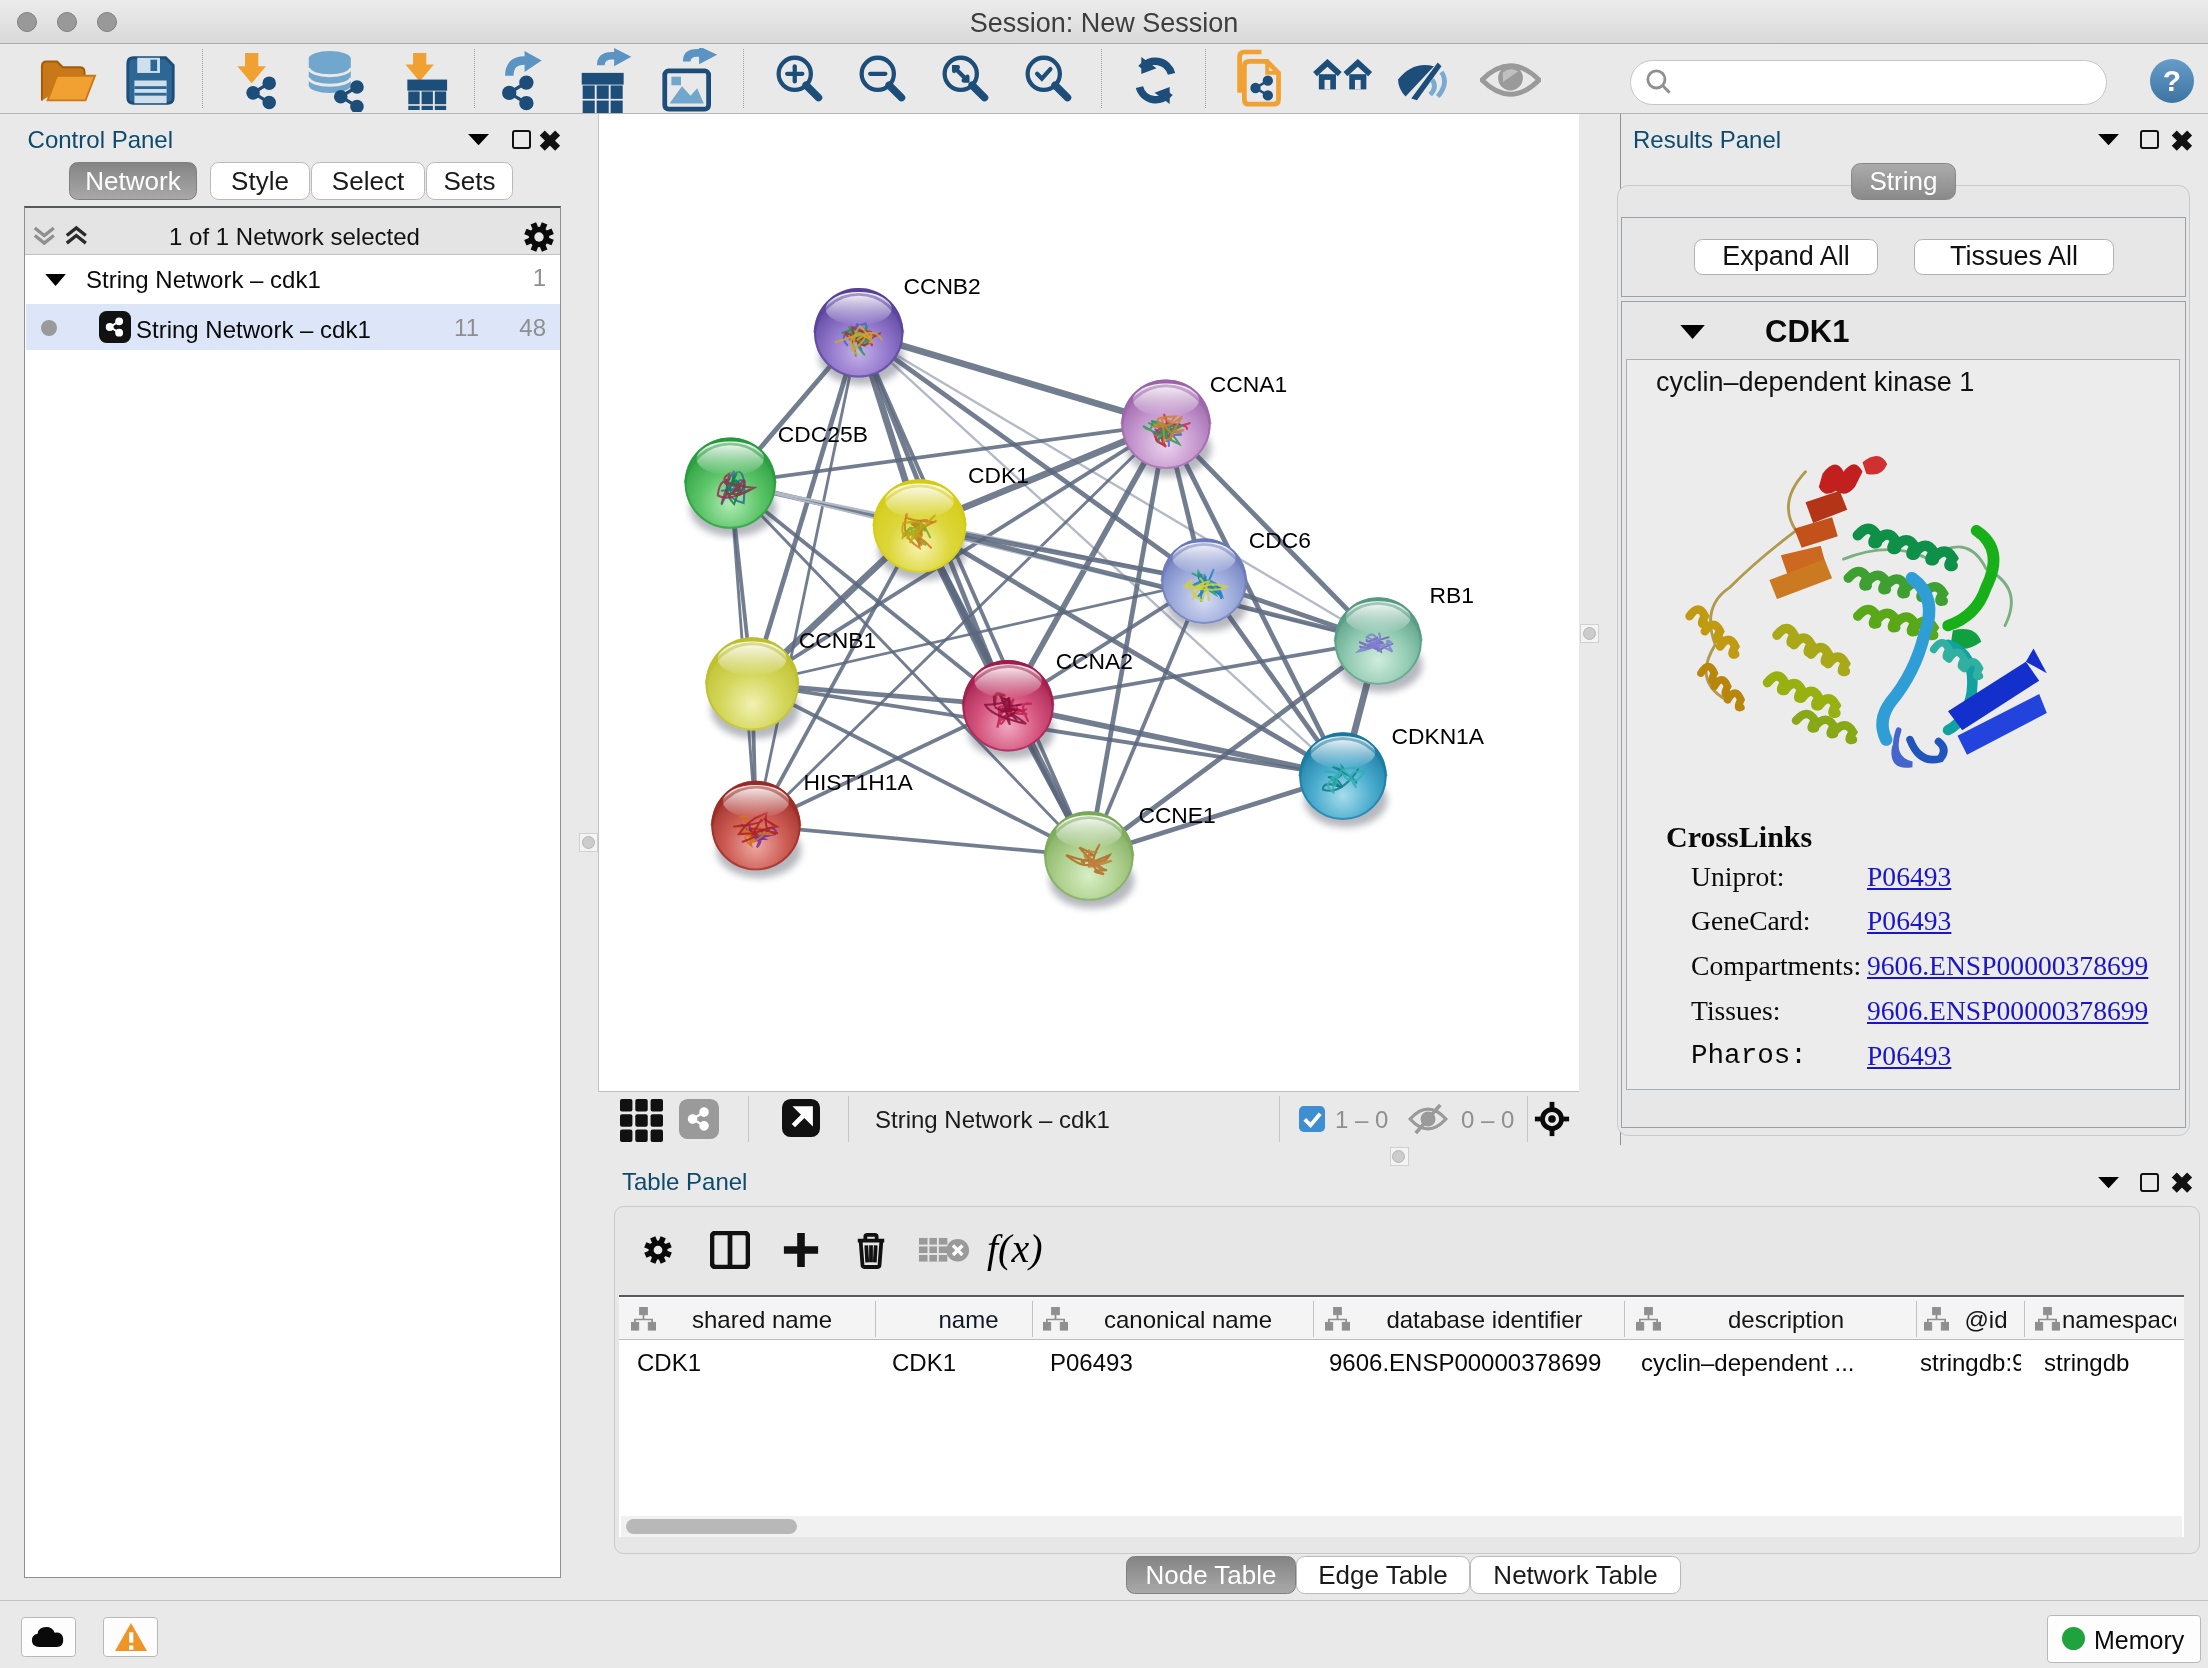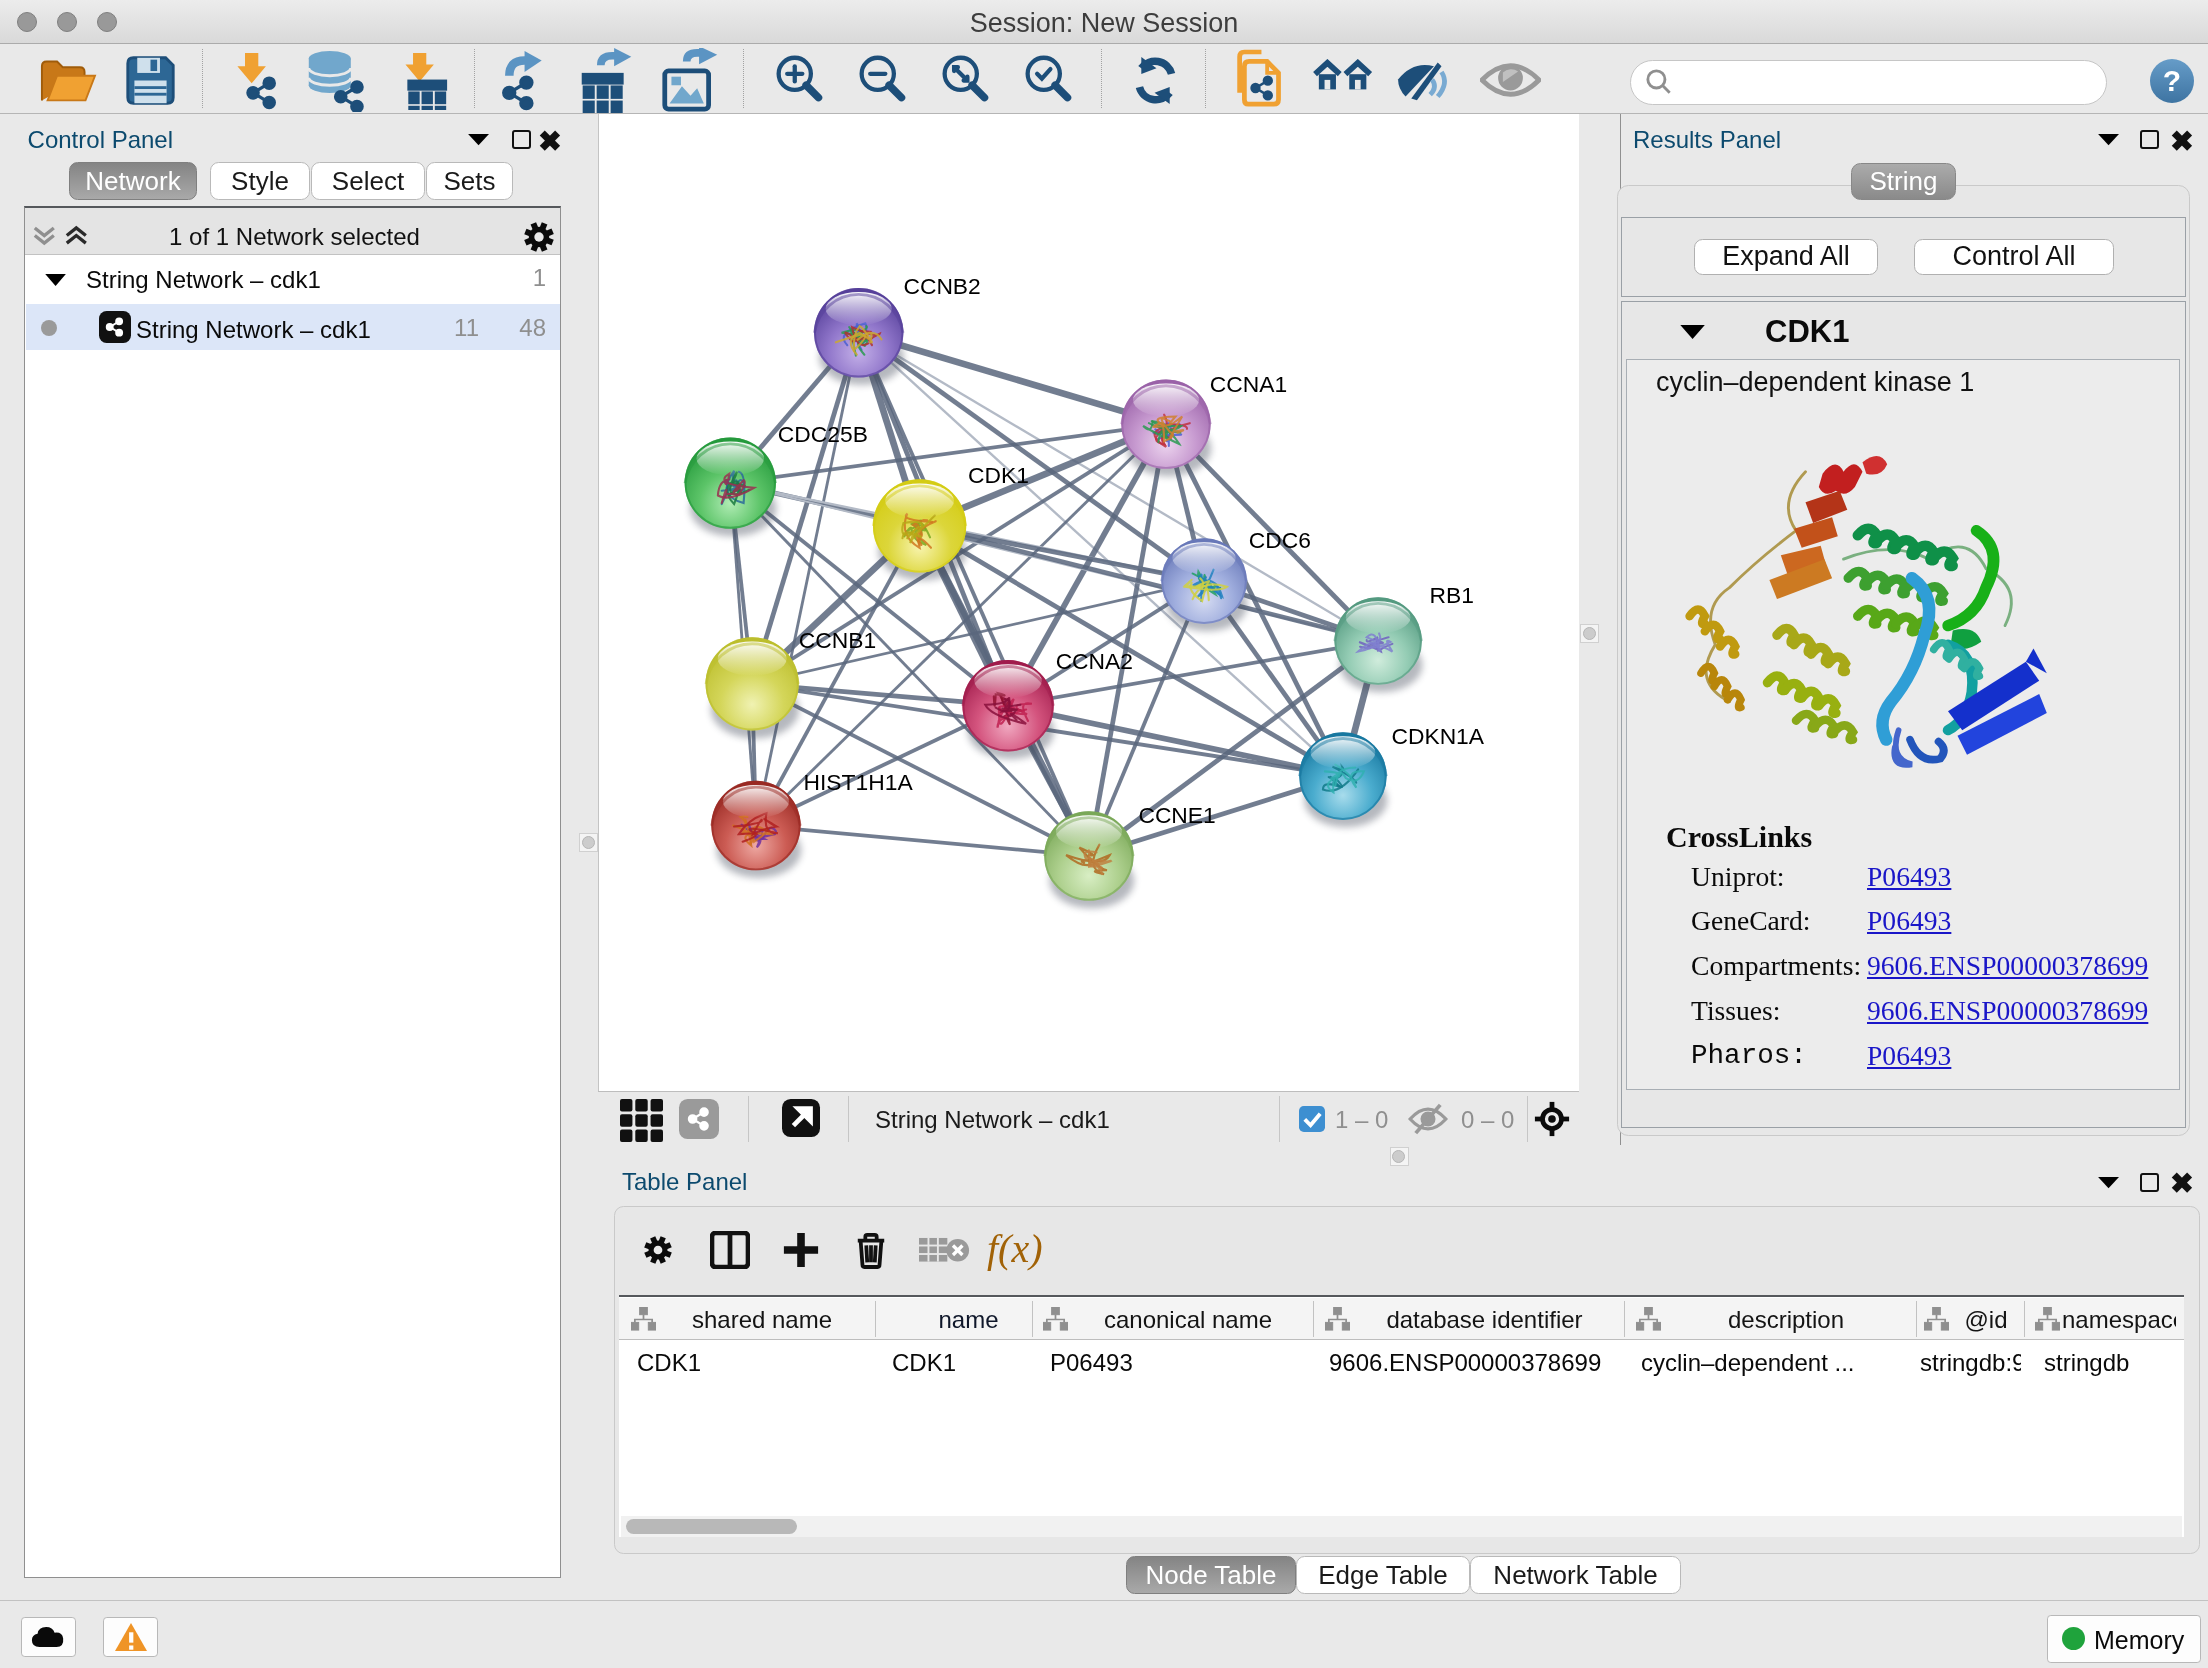--- a/index.html
+++ b/index.html
@@ -623,21 +623,21 @@
 <div class="abs ptitle" style="left:1633px;top:126px">Results Panel</div>
 <svg style="position:absolute;left:2098px;top:133px" width="23" height="13.3" viewBox="0 0 24 14">
     <path d="M0 1 L22 1 L11.0 13 Z" fill="#000"></path>
   </svg>
 <div class="wbtn" style="left:2140px;top:130px"></div>
 <div class="abs" style="left:2170px;top:125px;font-size:28.5px;font-weight:bold;color:#111">✖</div>
 <div class="abs" style="left:1617px;top:185px;width:573px;height:951px;background:#e7e7e7;border:1px solid #c9c9c9;border-radius:11.4px"></div>
 <div class="abs" style="left:1851px;top:163px;width:105px;height:37px;background:linear-gradient(#ababab,#8a8a8a);border:1px solid #888;border-radius:9.5px;color:#fff;font-size:26px;text-align:center;line-height:35px">String</div>
 <div class="abs" style="left:1621px;top:217px;width:565px;height:80px;border:1px solid #9aa0a6"></div>
 <div class="abs" style="left:1694px;top:239px;width:184px;height:36px;background:#fff;border:1.9px solid #b0b0b0;border-radius:8.6px;font-size:27px;text-align:center;line-height:32px;color:#111">Expand All</div>
-<div class="abs" style="left:1914px;top:239px;width:200px;height:36px;background:#fff;border:1.9px solid #b0b0b0;border-radius:8.6px;font-size:27px;text-align:center;line-height:32px;color:#111">Control All</div>
+<div class="abs" style="left:1914px;top:239px;width:200px;height:36px;background:#fff;border:1.9px solid #b0b0b0;border-radius:8.6px;font-size:27px;text-align:center;line-height:32px;color:#111">Tissues All</div>
 <div class="abs" style="left:1621px;top:301px;width:565px;height:827px;border:1px solid #9aa0a6"></div>
 <svg style="position:absolute;left:1680px;top:324px" width="27" height="16" viewBox="0 0 28 17">
     <path d="M0 1 L26 1 L13.0 16 Z" fill="#000"></path>
   </svg>
 <div class="abs" style="left:1765px;top:314px;font-size:31px;font-weight:bold;color:#0a0a0a">CDK1</div>
 <div class="abs" style="left:1626px;top:359px;width:554px;height:731px;border:1px solid #a8aeb4;background:#ececec"></div>
 <div class="abs" style="left:1656px;top:367px;font-size:27px;color:#111">cyclin–dependent kinase 1</div>
 <svg style="position:absolute;left:1663px;top:445px" width="399" height="328" viewBox="0 0 420 345">
     <g stroke-linecap="round">
       <path d="M150 28 Q120 60 140 90 Q100 120 70 150 Q40 170 55 210 Q30 250 70 270" fill="none" stroke="#b09a50" stroke-width="3"></path>
@@ -745,21 +745,21 @@
       <rect x="0" y="11" width="30" height="7"></rect>
       <rect x="0" y="20" width="30" height="7"></rect>
     </g>
     <g stroke="#e7e7e7" stroke-width="2">
       <line x1="10" y1="2" x2="10" y2="27"></line>
       <line x1="20" y1="2" x2="20" y2="27"></line>
     </g>
     <circle cx="41" cy="15" r="12" fill="#9a9a9a"></circle>
     <path d="M36 10 L46 20 M46 10 L36 20" stroke="#fff" stroke-width="3.5"></path>
   </svg>
-<div class="abs" style="left:987px;top:1225px;font-family:'Liberation Serif',serif;font-style:italic;font-size:40px;color:#a16207">f(x)</div>
+<div class="abs" style="left:987px;top:1225px;font-family:'Liberation Serif',serif;font-style:italic;font-size:40px;color:#000000">f(x)</div>
 <div class="abs" style="left:619px;top:1295px;width:1565px;height:242px;background:#fff;border-top:2.9px solid #55585c"></div>
 <div class="abs" style="left:619px;top:1298px;width:1565px;height:42px;background:#f4f4f4;border-bottom:1px solid #bdbdbd"></div>
 <svg style="position:absolute;left:631px;top:1307px" width="25" height="25" viewBox="0 0 26 26">
     <g fill="#8f8f8f" stroke="#8f8f8f">
       <rect x="9.0" y="0" width="8.0" height="8.0"></rect>
       <rect x="0" y="16.0" width="8.0" height="8.0"></rect>
       <rect x="18.0" y="16.0" width="8.0" height="8.0"></rect>
       <path d="M13.0 8.0 L13.0 13.0 M4.0 16.0 L4.0 13.0 L22.0 13.0 L22.0 16.0" fill="none" stroke-width="1.8"></path>
     </g>
   </svg>

